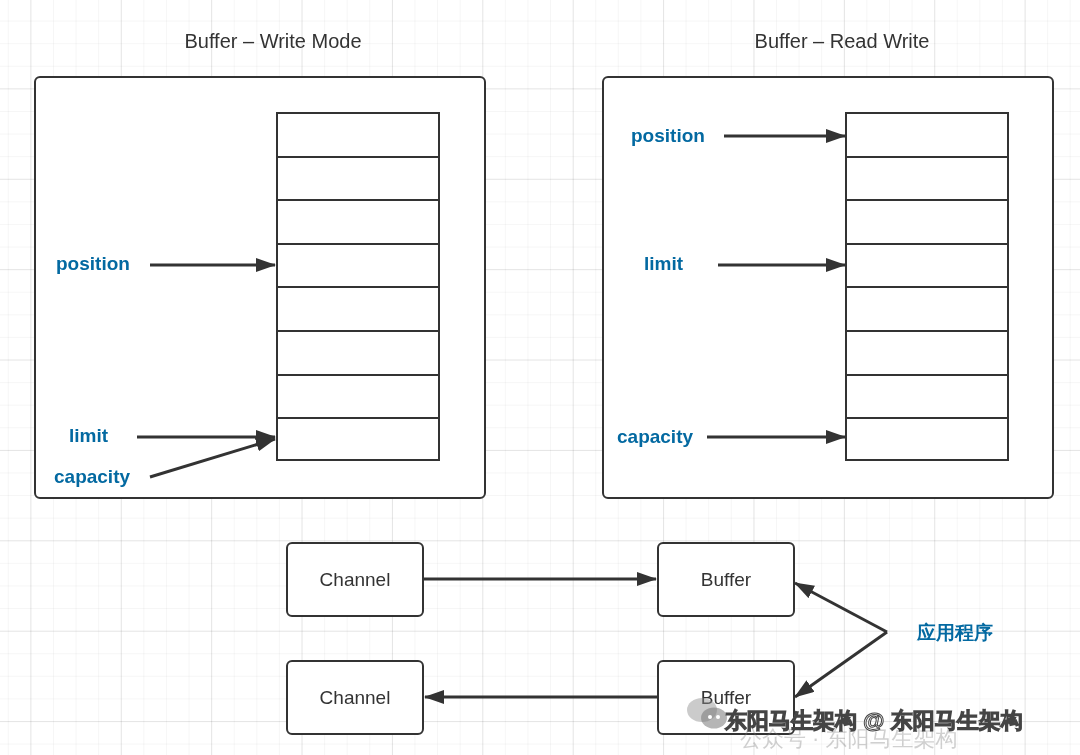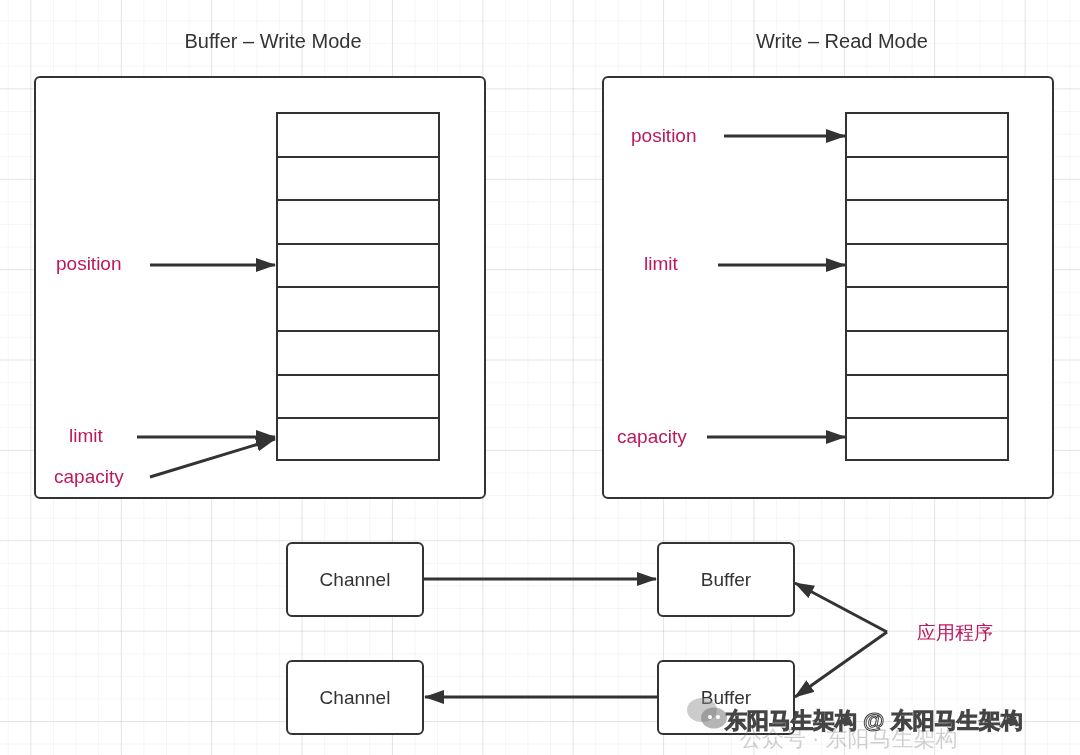--- a/index.html
+++ b/index.html
@@ -15,21 +15,21 @@
     background-position:-60px -2px,-60px -2px,-60px -2px,-60px -2px;
     font-family:"Liberation Sans","DejaVu Sans",sans-serif;
     color:#333333;
   }
   .abs{position:absolute;}
   .title{font-size:20px;color:#333;white-space:nowrap;transform:translateX(-50%);text-align:center;}
   .panel{border:2.5px solid #333;border-radius:6px;background:#fff;box-sizing:border-box;}
   .cell{position:absolute;left:0;width:100%;box-sizing:border-box;border-bottom:2.5px solid #333;}
   .cell:last-child{border-bottom:none;}
   .stack{border:2.5px solid #333;box-sizing:border-box;background:#fff;}
-  .lbl{font-size:19px;color:#be185d;white-space:nowrap;}
+  .lbl{font-size:19px;color:#0369a1;white-space:nowrap;font-weight:bold;}
   .node{border:2.5px solid #333;border-radius:6px;background:#fff;box-sizing:border-box;
         display:flex;align-items:center;justify-content:center;font-size:19px;color:#333;text-align:right;}
   svg.arrows{position:absolute;left:0;top:0;width:1080px;height:755px;pointer-events:none;}
   .wm{font-size:22px;white-space:nowrap;}
   .wm-back{color:rgba(120,120,120,0.35);}
   .wm-front{color:#fff;-webkit-text-stroke:1px #444;font-weight:bold;}
 </style>
 </head>
 <body>
 
@@ -42,21 +42,21 @@
   <div class="cell" style="top:130.8px;height:43.6px;"></div>
   <div class="cell" style="top:174.4px;height:43.6px;"></div>
   <div class="cell" style="top:218px;height:43.6px;"></div>
   <div class="cell" style="top:261.6px;height:43.6px;"></div>
   <div class="cell" style="top:305.2px;height:43.6px;"></div>
 </div>
 <div class="abs lbl" style="left:56px;top:253px;">position</div>
 <div class="abs lbl" style="left:69px;top:425px;">limit</div>
 <div class="abs lbl" style="left:54px;top:466px;">capacity</div>
 
-<div class="abs title" style="left:842px;top:30px;">Write – Read Mode</div>
+<div class="abs title" style="left:842px;top:30px;">Buffer – Read Write</div>
 <div class="abs panel" style="left:602px;top:76px;width:452px;height:423px;"></div>
 <div class="abs stack" style="left:845px;top:112px;width:164px;height:349px;">
   <div class="cell" style="top:0;height:43.6px;"></div>
   <div class="cell" style="top:43.6px;height:43.6px;"></div>
   <div class="cell" style="top:87.2px;height:43.6px;"></div>
   <div class="cell" style="top:130.8px;height:43.6px;"></div>
   <div class="cell" style="top:174.4px;height:43.6px;"></div>
   <div class="cell" style="top:218px;height:43.6px;"></div>
   <div class="cell" style="top:261.6px;height:43.6px;"></div>
   <div class="cell" style="top:305.2px;height:43.6px;"></div>

